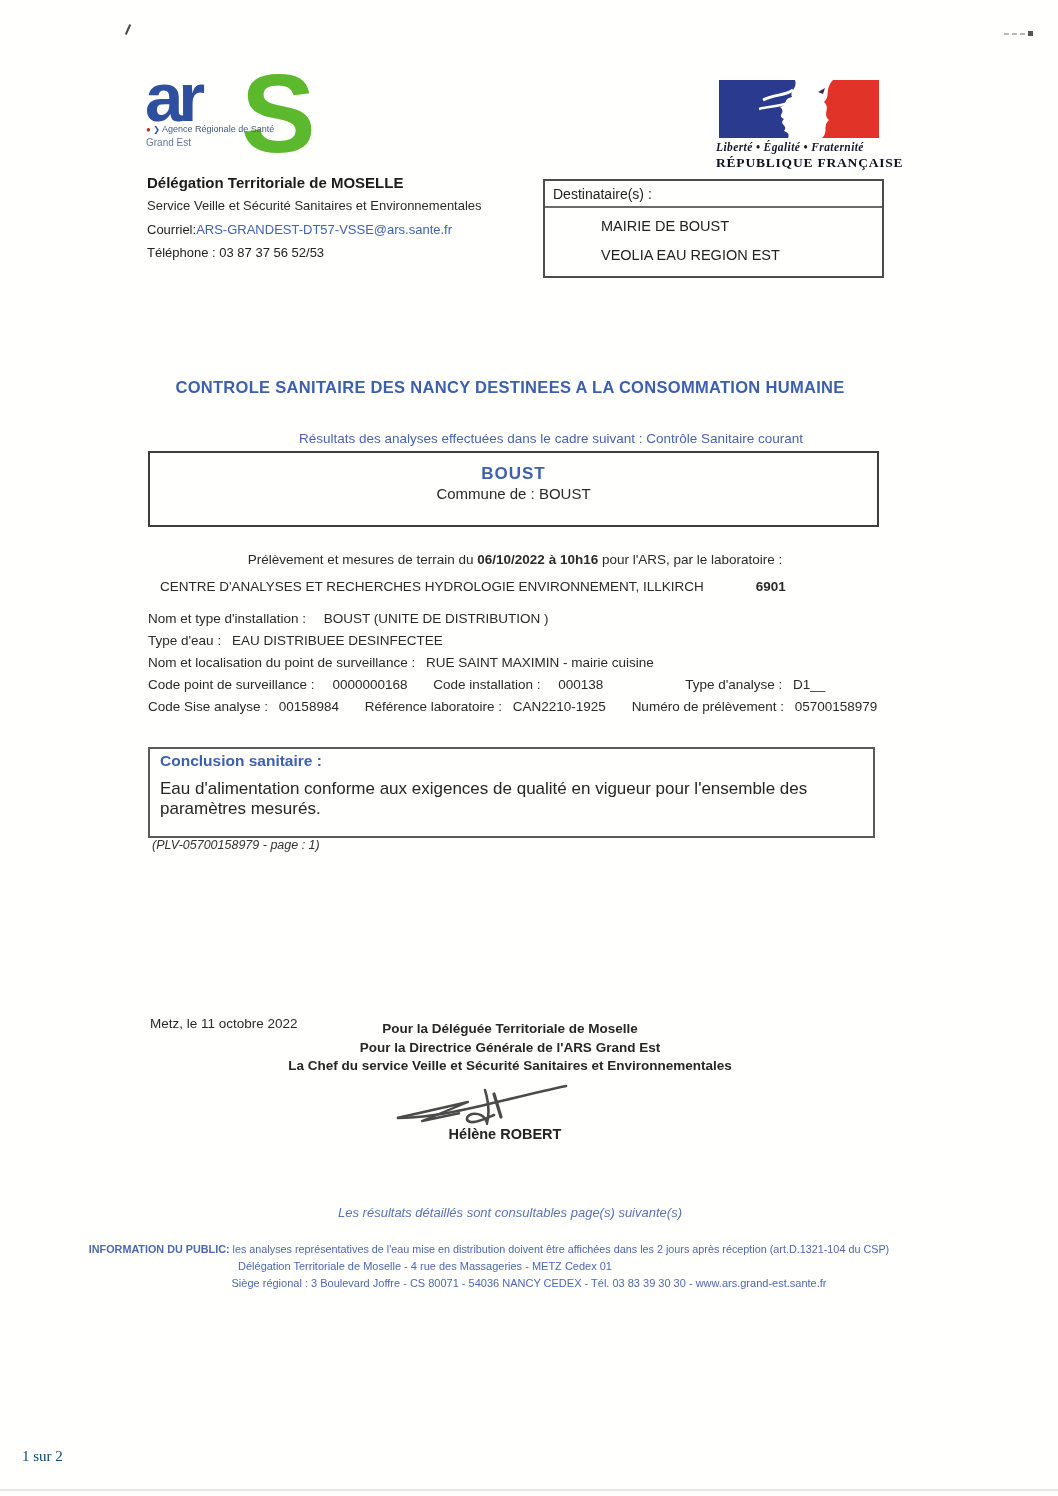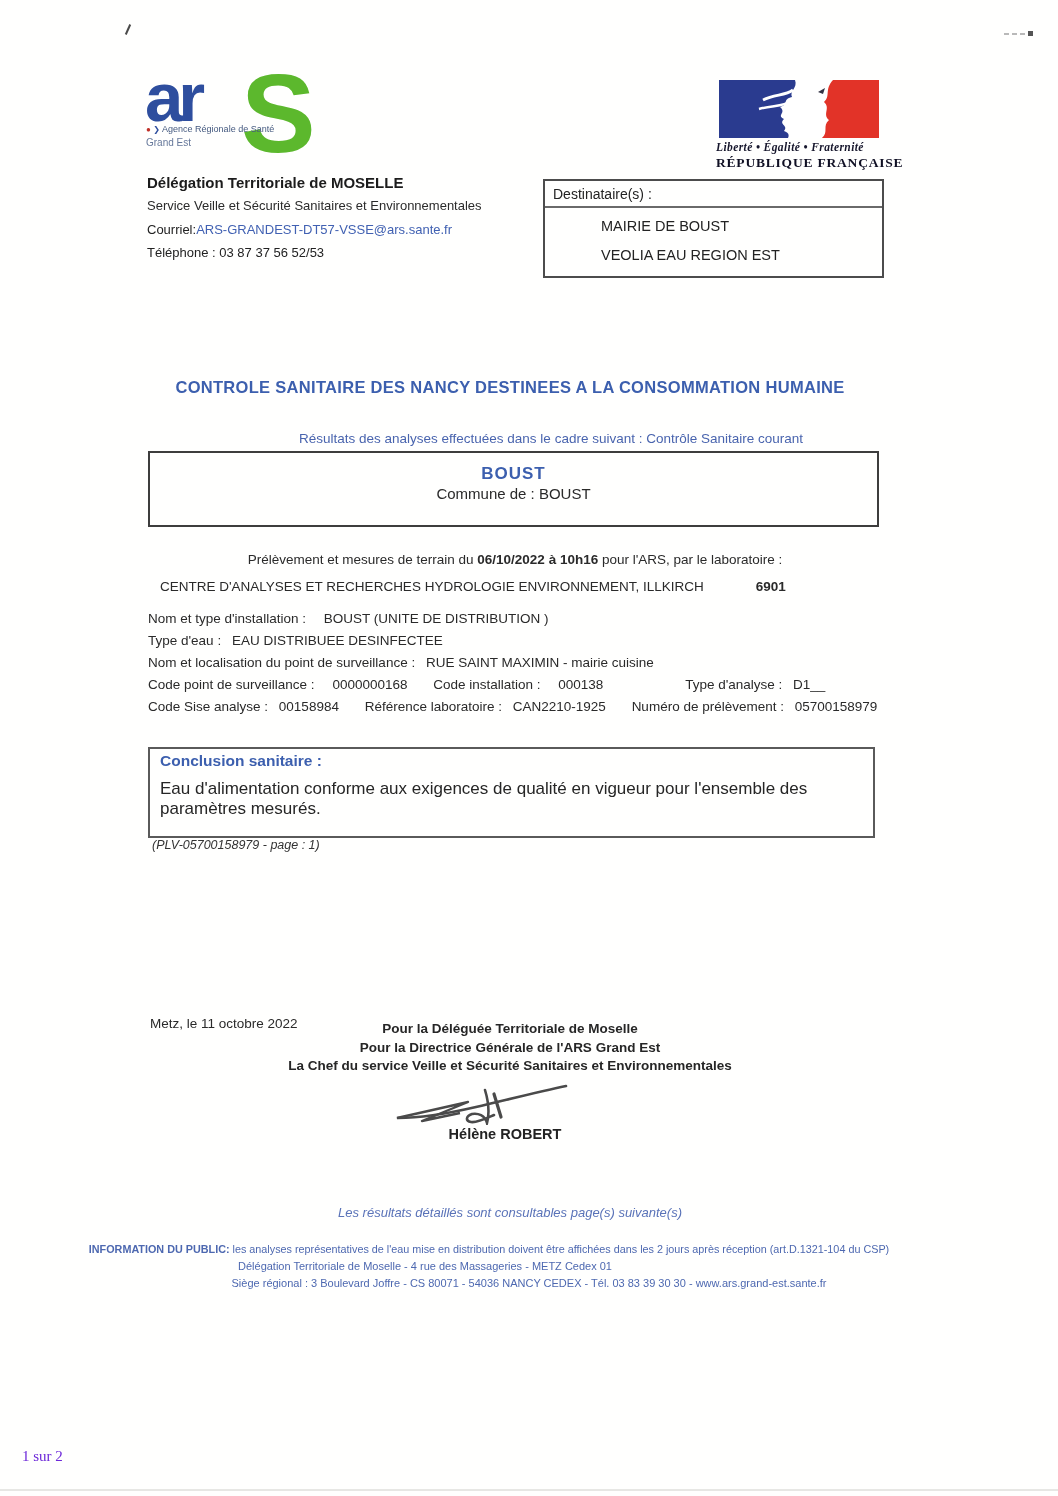--- a/index.html
+++ b/index.html
@@ -83,21 +83,21 @@
   .sig-scrawl{position:absolute;left:388px;top:1081px;width:182px;height:44px;}
   .sig-name{position:absolute;left:240px;top:1126px;width:530px;text-align:center;font-weight:bold;font-size:14.5px;color:#232323;}
 
   
   .results-note{position:absolute;left:0;top:1205px;width:1020px;text-align:center;font-style:italic;font-size:13px;color:#5a73b8;}
   .footer-line1{position:absolute;left:0;top:1243px;width:978px;text-align:center;font-size:10.8px;color:#4d68b0;white-space:nowrap;}
   .footer-line1 .lbl{font-weight:bold;}
   .footer-line2{position:absolute;left:0;top:1260px;width:850px;text-align:center;font-size:11px;color:#4d68b0;}
   .footer-line3{position:absolute;left:0;top:1277px;width:1058px;text-align:center;font-size:11px;color:#4d68b0;}
 
-  .page-indicator{position:absolute;left:22px;top:1448px;font-family:"Liberation Serif", serif;font-size:15px;color:#6d28d9;}
+  .page-indicator{position:absolute;left:22px;top:1448px;font-family:"Liberation Serif", serif;font-size:15px;color:#0c4a6e;}
 </style>
 </head>
 <body>
 
 <div class="page">
 
   <div class="artifact-tl"></div>
   <div class="artifact-tr">
       <i></i>
       <i></i>

